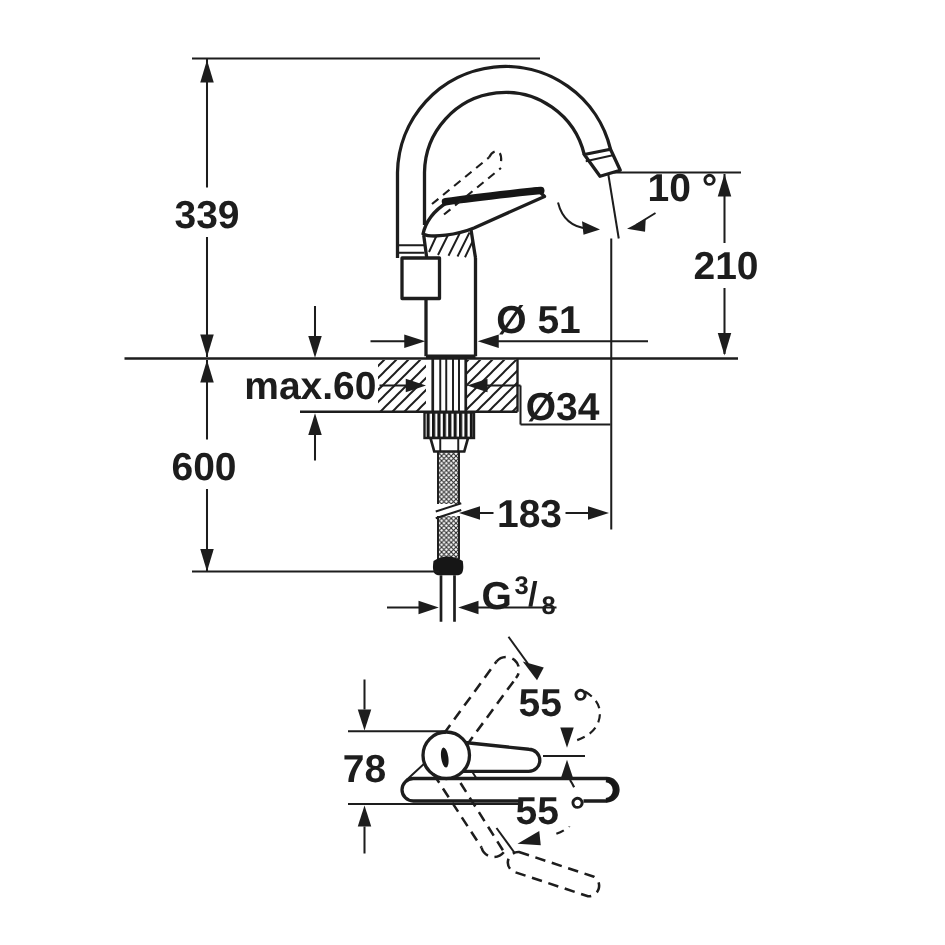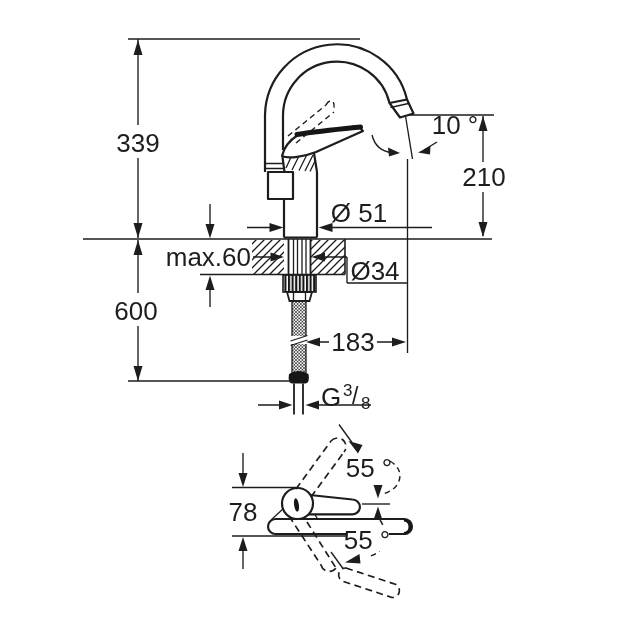--- a/index.html
+++ b/index.html
@@ -1,16 +1,16 @@
 <!DOCTYPE html>
 <html><head>
 <meta charset="utf-8">
 <style>
   html,body { margin:0; padding:0; background:#ffffff; }
-  .stage { position:relative; width:630px; height:630px; background:#ffffff; overflow:hidden; }
+  .stage { position:relative; width:630px; height:630px; background:#ffffff; overflow:hidden;font-weight:bold; }
   svg { position:absolute; left:0; top:0; }
   
   .o  { stroke:#1d1d1d; stroke-width:2.2; fill:none; stroke-linejoin:round; }
   .o1 { stroke:#1d1d1d; stroke-width:1.8; fill:none; }
   .o2 { stroke:#1d1d1d; stroke-width:1.3; fill:none; }
   
   .d  { stroke:#1d1d1d; stroke-width:1.35; fill:none; }
   .d2 { stroke:#1d1d1d; stroke-width:1.6; fill:none; }
   .dash  { stroke:#1d1d1d; stroke-width:1.7; fill:none; stroke-dasharray:7 4.5; stroke-linejoin:round; }
   .dash2 { stroke:#1d1d1d; stroke-width:1.45; fill:none; stroke-dasharray:5.5 4; }

